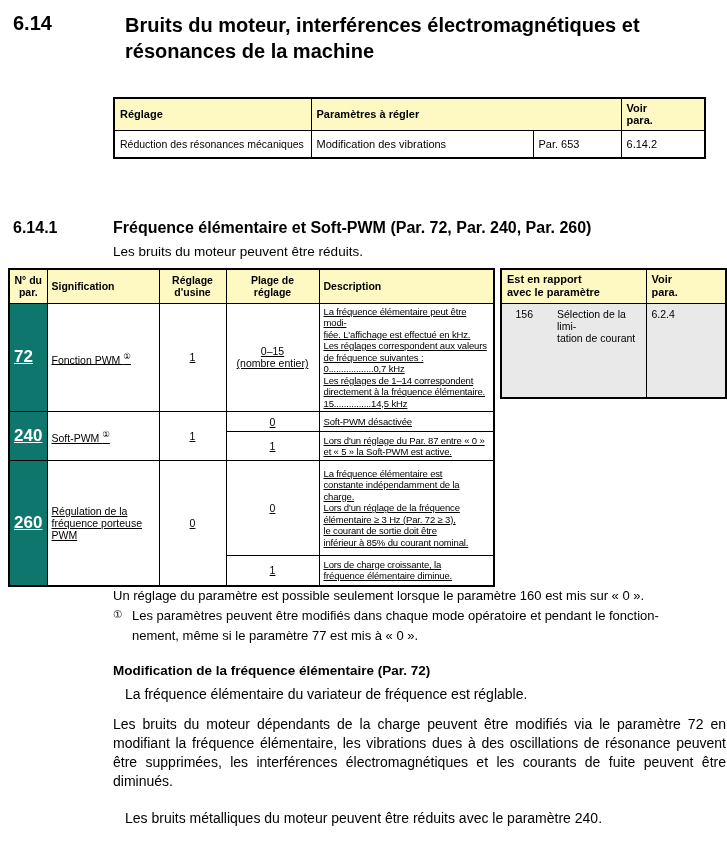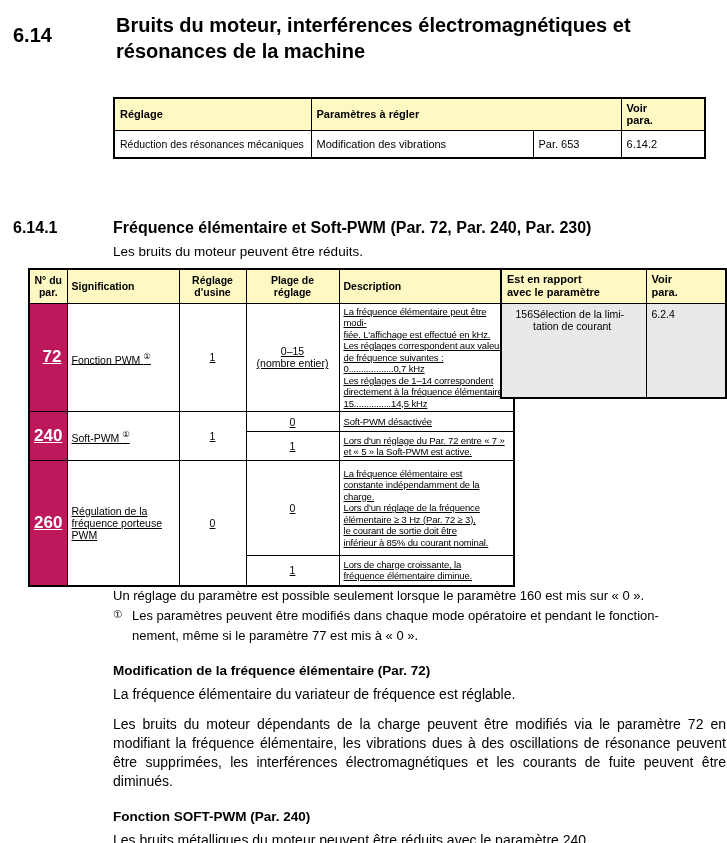--- a/index.html
+++ b/index.html
@@ -7,69 +7,69 @@
   body {
     width:727px; height:843px; position:relative;
     background:#ffffff; color:#000;
     font-family:"Liberation Sans", sans-serif;
     -webkit-font-smoothing:antialiased;
   }
   .abs { position:absolute; }
   .pre { white-space:pre-line; }
 
   
-  .h1num   { left:13px;  top:24px;  font-size:20px; font-weight:bold; }
-  .h1title { left:116px; top:12px;  width:600px; font-size:20px; font-weight:bold; line-height:26px; }
+  .h1num   { left:13px;  top:12px;  font-size:20px; font-weight:bold; }
+  .h1title { left:125px; top:12px;  width:600px; font-size:20px; font-weight:bold; line-height:26px; }
   .h2num   { left:13px;  top:219px; font-size:16px; font-weight:bold; }
   .h2title { left:113px; top:219px; width:600px; font-size:16px; font-weight:bold; }
   .intro   { left:113px; top:244px; font-size:13.5px; }
 
   
   table { border-collapse:collapse; table-layout:fixed; }
   td, th { border:1px solid #000; overflow:hidden; }
   th { background:#fef9c3; font-weight:bold; }
 
   
   .t-overview { left:113px; top:97px; }
   .t-overview table { width:591px; border:2px solid #000; }
   .t-overview th { font-size:11px; text-align:left; padding:3px 5px; vertical-align:middle; }
   .t-overview td { font-size:10.5px; padding:3px 5px; vertical-align:top; line-height:12.5px; }
 
   
-  .t-param { left:28px; top:268px; }
+  .t-param { left:8px; top:268px; }
   .t-param table { width:485px; border:2px solid #000; }
   .t-param th { font-size:10.5px; padding:2px 4px; vertical-align:middle; line-height:12px; }
   .t-param th.c, .t-param td.c { text-align:center; }
   .t-param th.l { text-align:left; }
   .t-param td { font-size:10.5px; padding:2px 4px; vertical-align:middle; line-height:12px;text-decoration:underline; }
   .t-param td.desc { font-size:9.5px; line-height:11.5px; vertical-align:middle; letter-spacing:-0.15px; text-align:left; }
   .t-param td.numcell {
-    background:#be185d; color:#fff; font-weight:bold; font-size:17px;
-    text-align:right; padding-right:5px; vertical-align:middle;
+    background:#0f766e; color:#fff; font-weight:bold; font-size:17px;
+    padding-right:5px; vertical-align:middle;
   }
   .t-param sup { font-size:8.5px; }
 
   
   .t-related { left:500px; top:268px; }
   .t-related table { width:225px; border:2px solid #000; }
   .t-related th { font-size:11px; text-align:left; padding:3px 5px; vertical-align:middle; line-height:13px;margin-top:16px; }
   .t-related td { background:#e9e9e9; vertical-align:top; padding:4px 5px; font-size:10.5px; line-height:12px; }
-  .rel-row { display:flex; gap:0; }
+  .rel-row { display:flex; gap:24px; }
   .rel-num { width:26px; text-align:right; flex:none; }
 
   
   .notes { left:113px; top:586px; width:613px; font-size:13px; line-height:20px; }
   .footnote-row { display:flex; }
   .fn-marker { width:19px; flex:none; font-size:10.5px; position:relative; top:-2px; }
 
   
   .lower { left:113px; top:663px; width:613px; }
   .sec-h { font-size:13.5px; font-weight:bold; margin:0 0 7px 0; }
   .sec-p { font-size:14px; line-height:19px; margin:0 0 11px 0; text-align:justify; }
-  .sec-p.first { text-align:left; }
+  .sec-p.first { text-align:left;margin-left:12px; }
   .gap { height:7px; }
 </style>
 </head>
 <body>
 
 <div class="abs h1num">6.14</div>
 <div class="abs h1title pre">Bruits du moteur, interférences électromagnétiques et
 résonances de la machine</div>
 
 <div class="abs t-overview">
@@ -91,21 +91,21 @@
       <td style="vertical-align:middle">Réduction des résonances mécaniques</td>
       <td style="font-size:11px;vertical-align:middle">Modification des vibrations</td>
       <td style="font-size:11px;vertical-align:middle">Par. 653</td>
       <td style="font-size:11px;vertical-align:middle">6.14.2</td>
     </tr>
   </tbody>
     </table>
 </div>
 
 <div class="abs h2num">6.14.1</div>
-<div class="abs h2title">Fréquence élémentaire et Soft-PWM (Par. 72, Par. 240, Par. 230)</div>
+<div class="abs h2title">Fréquence élémentaire et Soft-PWM (Par. 72, Par. 240, Par. 260)</div>
 <div class="abs intro">Les bruits du moteur peuvent être réduits.</div>
 
 <div class="abs t-param">
   <table>
     <colgroup>
         <col style="width:38px">
         <col style="width:112px">
         <col style="width:67px">
         <col style="width:93px">
         <col style="width:175px">
@@ -140,21 +140,21 @@
 
     <tr style="height:20px">
       <td class="numcell" rowspan="2">240</td>
       <td rowspan="2"><span>Soft-PWM </span><sup>①</sup></td>
       <td class="c" rowspan="2">1</td>
       <td class="c">0</td>
       <td class="desc">Soft-PWM désactivée</td>
     </tr>
     <tr style="height:29px">
       <td class="c">1</td>
-      <td class="desc">Lors d'un réglage du Par. 72 entre « 7 » et « 5 » la Soft-PWM est active.</td>
+      <td class="desc">Lors d'un réglage du Par. 87 entre « 0 » et « 5 » la Soft-PWM est active.</td>
     </tr>
 
     <tr style="height:95px">
       <td class="numcell" rowspan="2">260</td>
       <td class="pre" rowspan="2">Régulation de la
 fréquence porteuse
 PWM</td>
       <td class="c" rowspan="2">0</td>
       <td class="c">0</td>
       <td class="desc pre">La fréquence élémentaire est
@@ -208,15 +208,14 @@
     <span class="pre">Les paramètres peuvent être modifiés dans chaque mode opératoire et pendant le fonction-
 nement, même si le paramètre 77 est mis à « 0 ».</span>
   </div>
 </div>
 
 <div class="abs lower">
   <div class="sec-h">Modification de la fréquence élémentaire (Par. 72)</div>
   <div class="sec-p first">La fréquence élémentaire du variateur de fréquence est réglable.</div>
   <div class="sec-p">Les bruits du moteur dépendants de la charge peuvent être modifiés via le paramètre 72 en modifiant la fréquence élémentaire, les vibrations dues à des oscillations de résonance peuvent être supprimées, les interférences électromagnétiques et les courants de fuite peuvent être diminués.</div>
   <div class="gap"></div>
-  <div class="sec-h">Fonction SOFT-PWM (Par. 240)</div>
   <div class="sec-p first">Les bruits métalliques du moteur peuvent être réduits avec le paramètre 240.</div>
 </div>
 
 </body></html>

